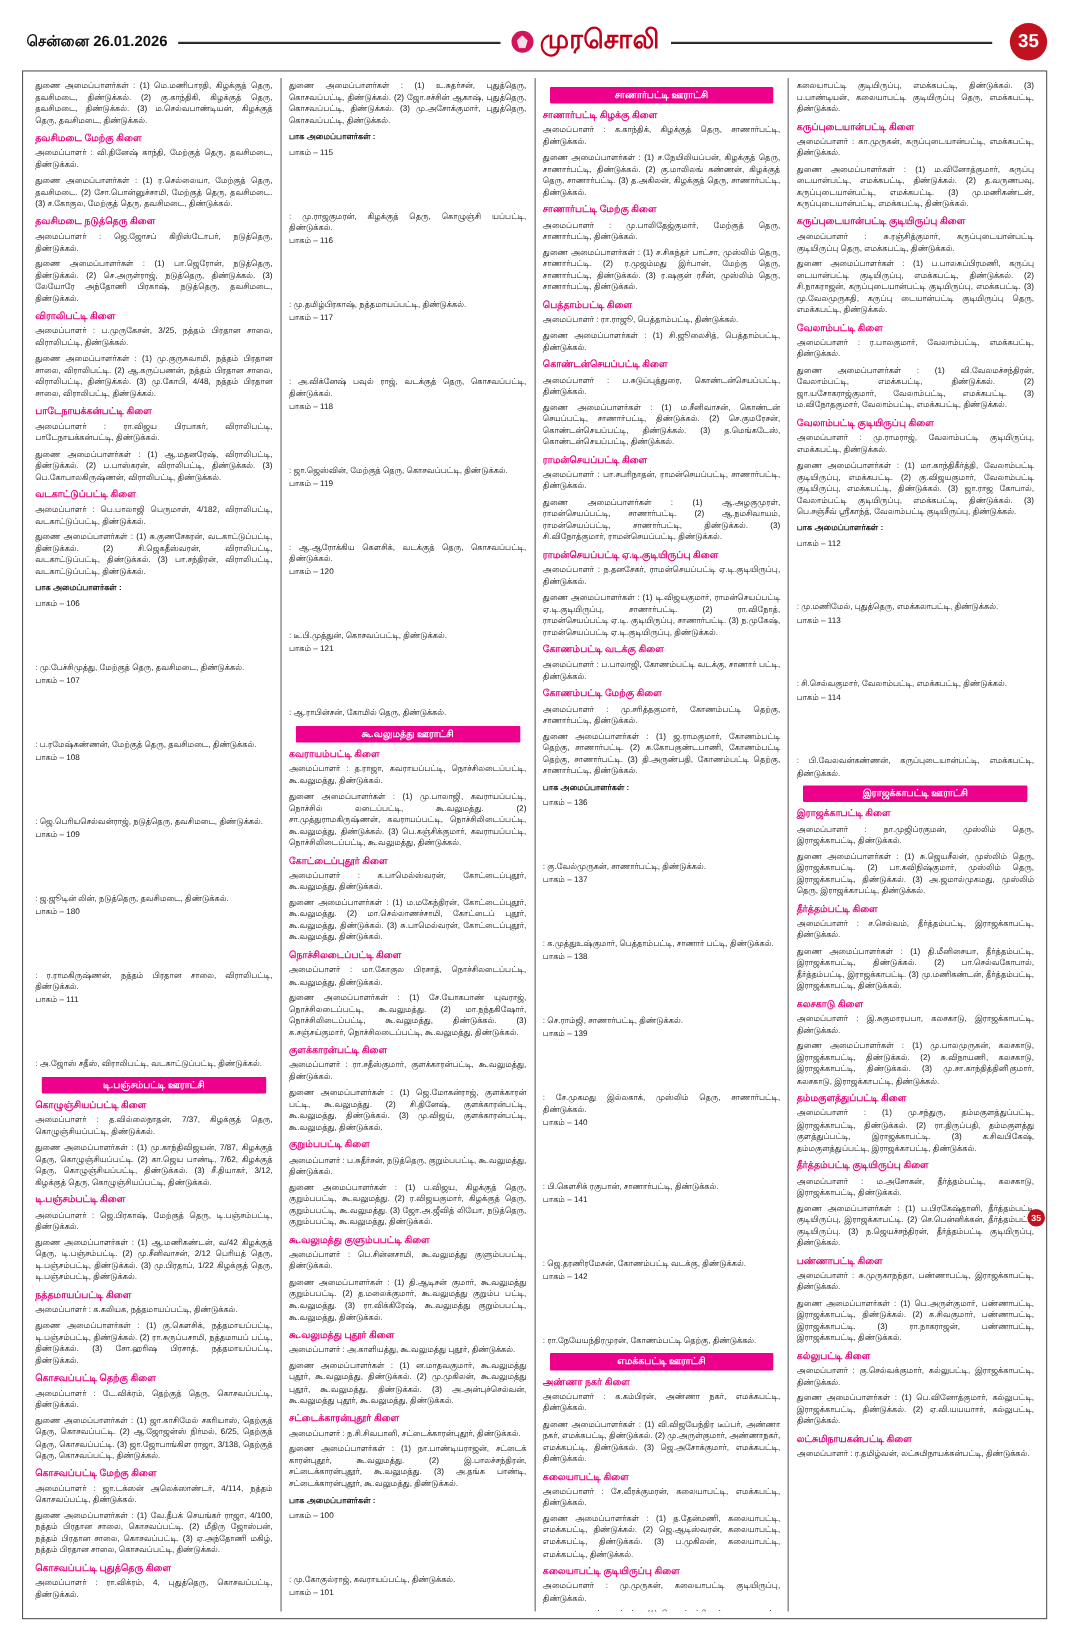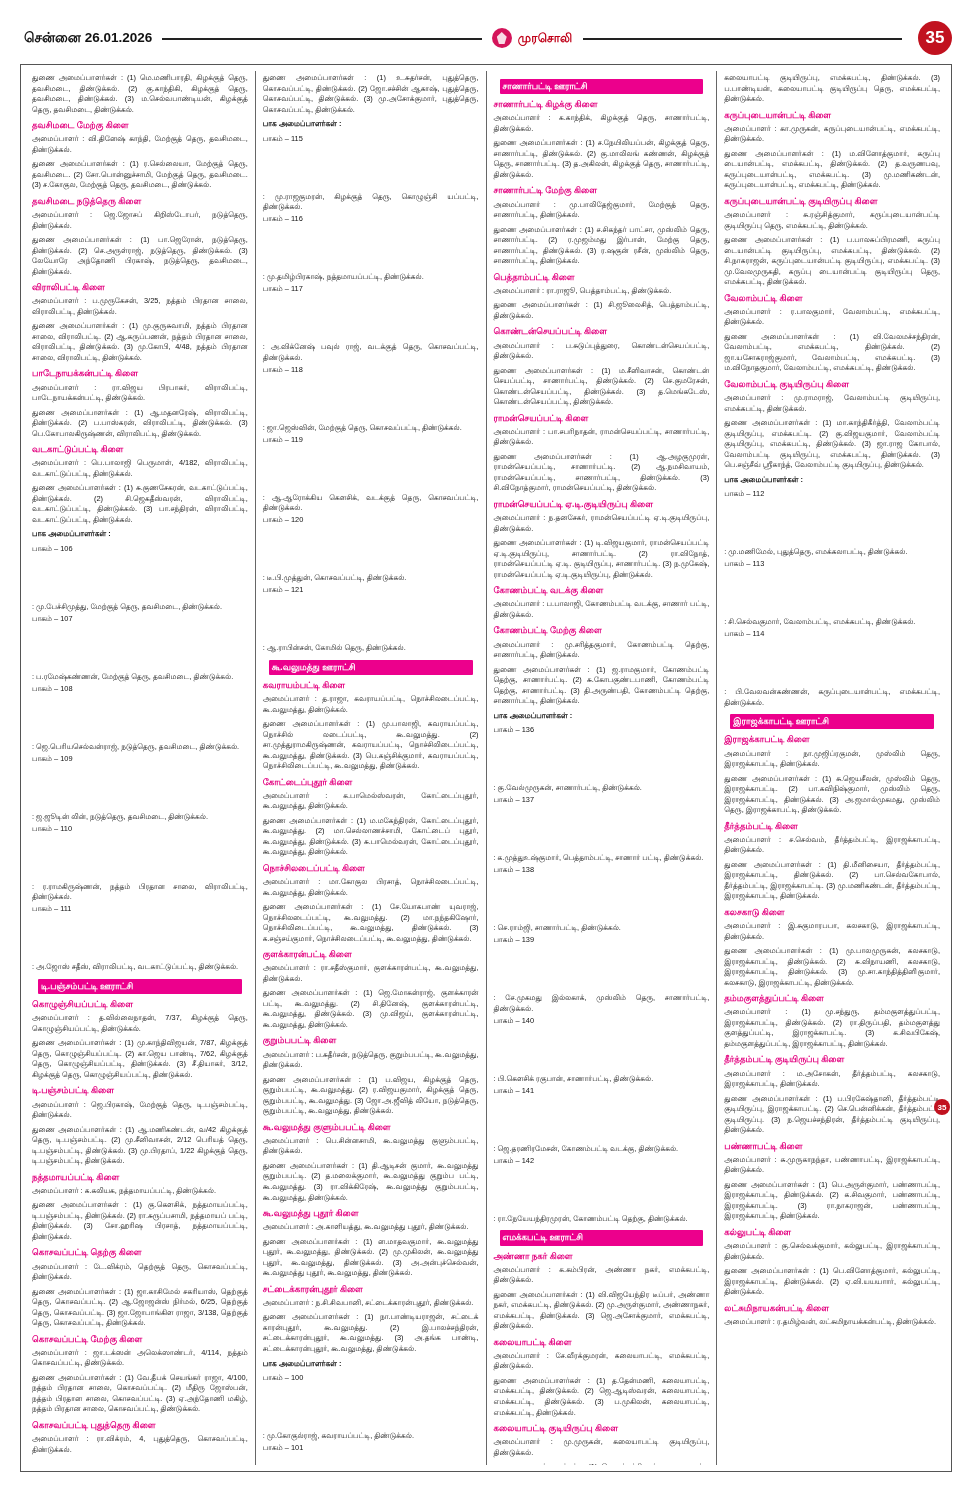--- a/index.html
+++ b/index.html
@@ -63,21 +63,21 @@
   .logo-mark::after {
     content: "";
     position: absolute;
     left: 5px; top: 4px;
     width: 10px; height: 12px;
     background: #ffffff;
     clip-path: polygon(50% 0%, 100% 40%, 78% 100%, 22% 100%, 0% 40%);
     opacity: .85;
   }
   .logo-text {
-    font-size: 12px;
+    font-size: 24px;
     font-weight: bold;
     color: #c00018;
     letter-spacing: .2px;
   }
   .page-number {
     width: 34px;
     height: 34px;
     border-radius: 50%;
     background: #c1121f;
     color: #fff;
@@ -120,20 +120,21 @@
     font-weight: bold;
     font-size: 8.6px;
     margin: 5px 0 3px 0;
     line-height: 1.3;
   }
   .head-box {
     background: #ec008c;
     color: #ffffff;
     font-weight: bold;
     font-size: 8.6px;
+    text-align: center;
     padding: 2px 3px;
     margin: 6px 6px 3px 6px;
     line-height: 1.3;
     border-radius: 1px;
   }
   .part {
     font-size: 7.4px;
     line-height: 1.42;
     display: flex;
     margin-bottom: 1.5px;
@@ -209,21 +210,21 @@
         </div>
         <div class="part">
           <span class="pno">பாகம் – 108</span>
           <span class="ptxt">: ஜெ.பெரியசெல்வன்ராஜ், நடுத்தெரு, தவசிமடை, திண்டுக்கல்.</span>
         </div>
         <div class="part">
           <span class="pno">பாகம் – 109</span>
           <span class="ptxt">: ஜ.ஜூடின் லின், நடுத்தெரு, தவசிமடை, திண்டுக்கல்.</span>
         </div>
         <div class="part">
-          <span class="pno">பாகம் – 110</span>
+          <span class="pno">பாகம் – 180</span>
           <span class="ptxt">: ர.ராமகிருஷ்ணன், நத்தம் பிரதான சாலை, விராலிபட்டி, திண்டுக்கல்.</span>
         </div>
         <div class="part">
           <span class="pno">பாகம் – 111</span>
           <span class="ptxt">: அ.ஜோஸ் சதீஸ், விராலிபட்டி, வடகாட்டுப்பட்டி, திண்டுக்கல்.</span>
         </div>
         <div class="head-box">டி.பஞ்சம்பட்டி ஊராட்சி</div>
         <div class="head-pink">கொழுஞ்சியப்பட்டி கிளை</div>
         <div class="blk">அமைப்பாளர் : த.வில்லைநாதன், 7/37, கிழக்குத் தெரு, கொழுஞ்சியப்பட்டி, திண்டுக்கல்.</div>
         <div class="blk">துணை அமைப்பாளர்கள் : (1) மு.காந்திவிஜயன், 7/87, கிழக்குத் தெரு, கொழுஞ்சியப்பட்டி. (2) கா.ஜெய பாண்டி, 7/62, கிழக்குத் தெரு, கொழுஞ்சியப்பட்டி, திண்டுக்கல். (3) சீ.தியாகர், 3/12, கிழக்குத் தெரு, கொழுஞ்சியப்பட்டி, திண்டுக்கல்.</div>

